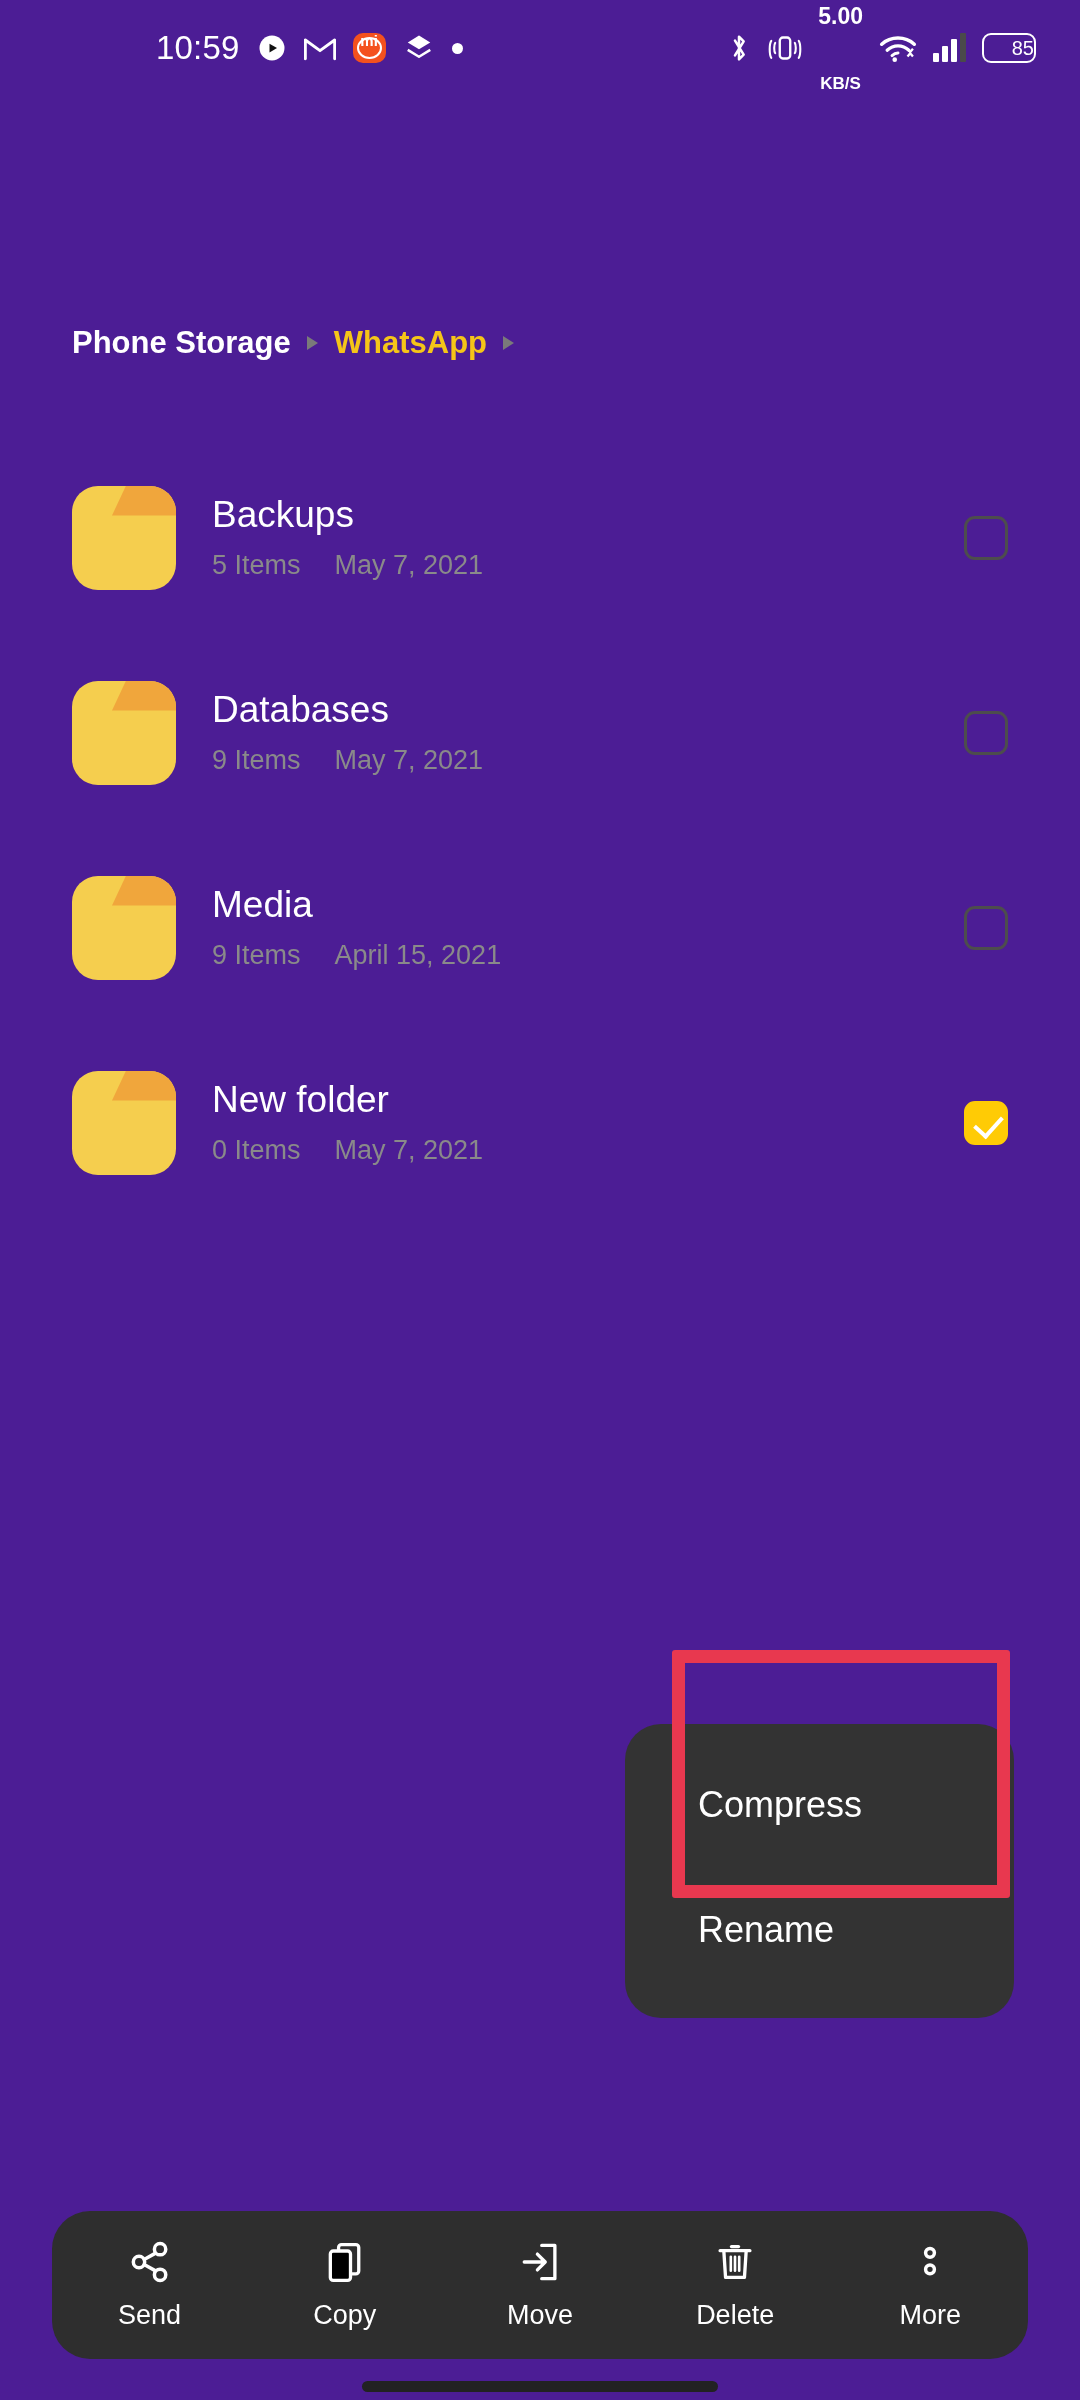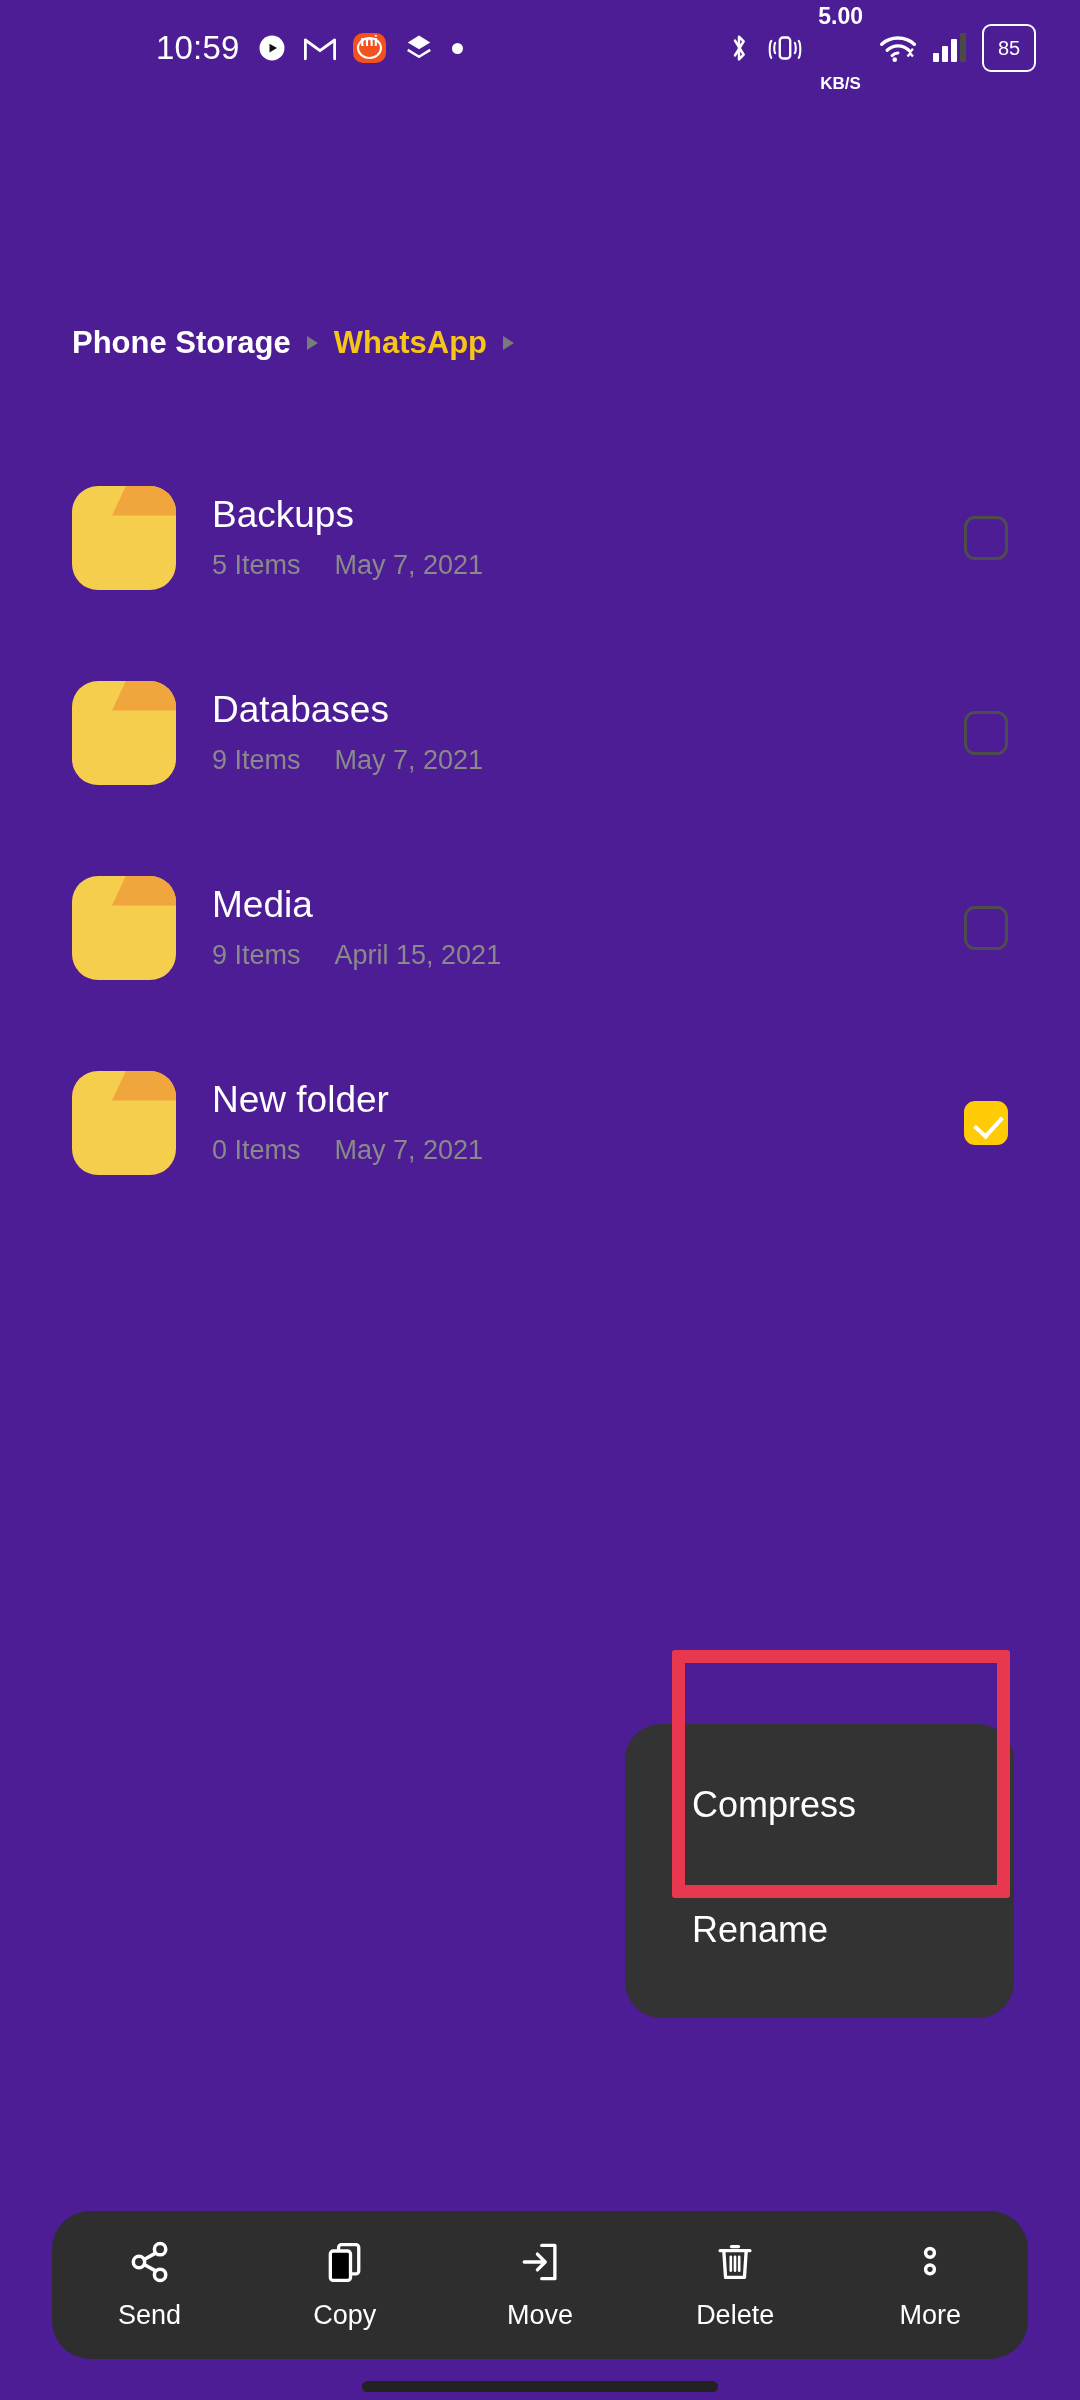--- a/index.html
+++ b/index.html
@@ -48,23 +48,23 @@
   .netspeed .ns-unit { font-size: 17px; font-weight: 700; margin-top: 1px; }
 
   .sig-bars { display: flex; align-items: flex-end; gap: 3px; height: 27px; }
   .sig-bars i { display: block; width: 6px; background: #fff; border-radius: 1px; }
   .sig-bars i:nth-child(1) { height: 9px; }
   .sig-bars i:nth-child(2) { height: 16px; }
   .sig-bars i:nth-child(3) { height: 23px; }
   .sig-bars i:nth-child(4) { height: 29px; background: #4a4a4a; }
 
   .battery {
-    width: 54px; height: 48px;
+    width: 54px; height: 30px;
     border: 2.5px solid #fff; border-radius: 9px;
-    display: flex; align-items: center; justify-content: center;
+    display: flex; align-items: center; justify-content: flex-end;
     position: relative;
   }
   .battery .blvl { font-size: 20px; font-weight: 400; color: #fff; }
 
   
   #appbar {
     position: absolute; top: 170px; left: 0;
     width: 1080px; height: 110px;
     display: flex; align-items: center;
     padding: 0 56px;
@@ -149,25 +149,24 @@
     left: 625px; top: 1724px;
     width: 389px;
     background: #333333;
     border-radius: 36px;
     padding: 18px 0 26px 0;
     z-index: 5;
   }
   .menu-item {
     height: 125px;
     display: flex; align-items: center;
-    padding-left: 55px;
+    padding-left: 73px;
     font-size: 36px; color: #fff;
     cursor: pointer;
     white-space: nowrap;
-    margin-left: 12px;
   }
 
   
   #annotation-box {
     position: absolute;
     left: 672px; top: 1650px;
     width: 338px; height: 248px;
     border: 13px solid #E8384F;
     border-radius: 3px;
     z-index: 9;

